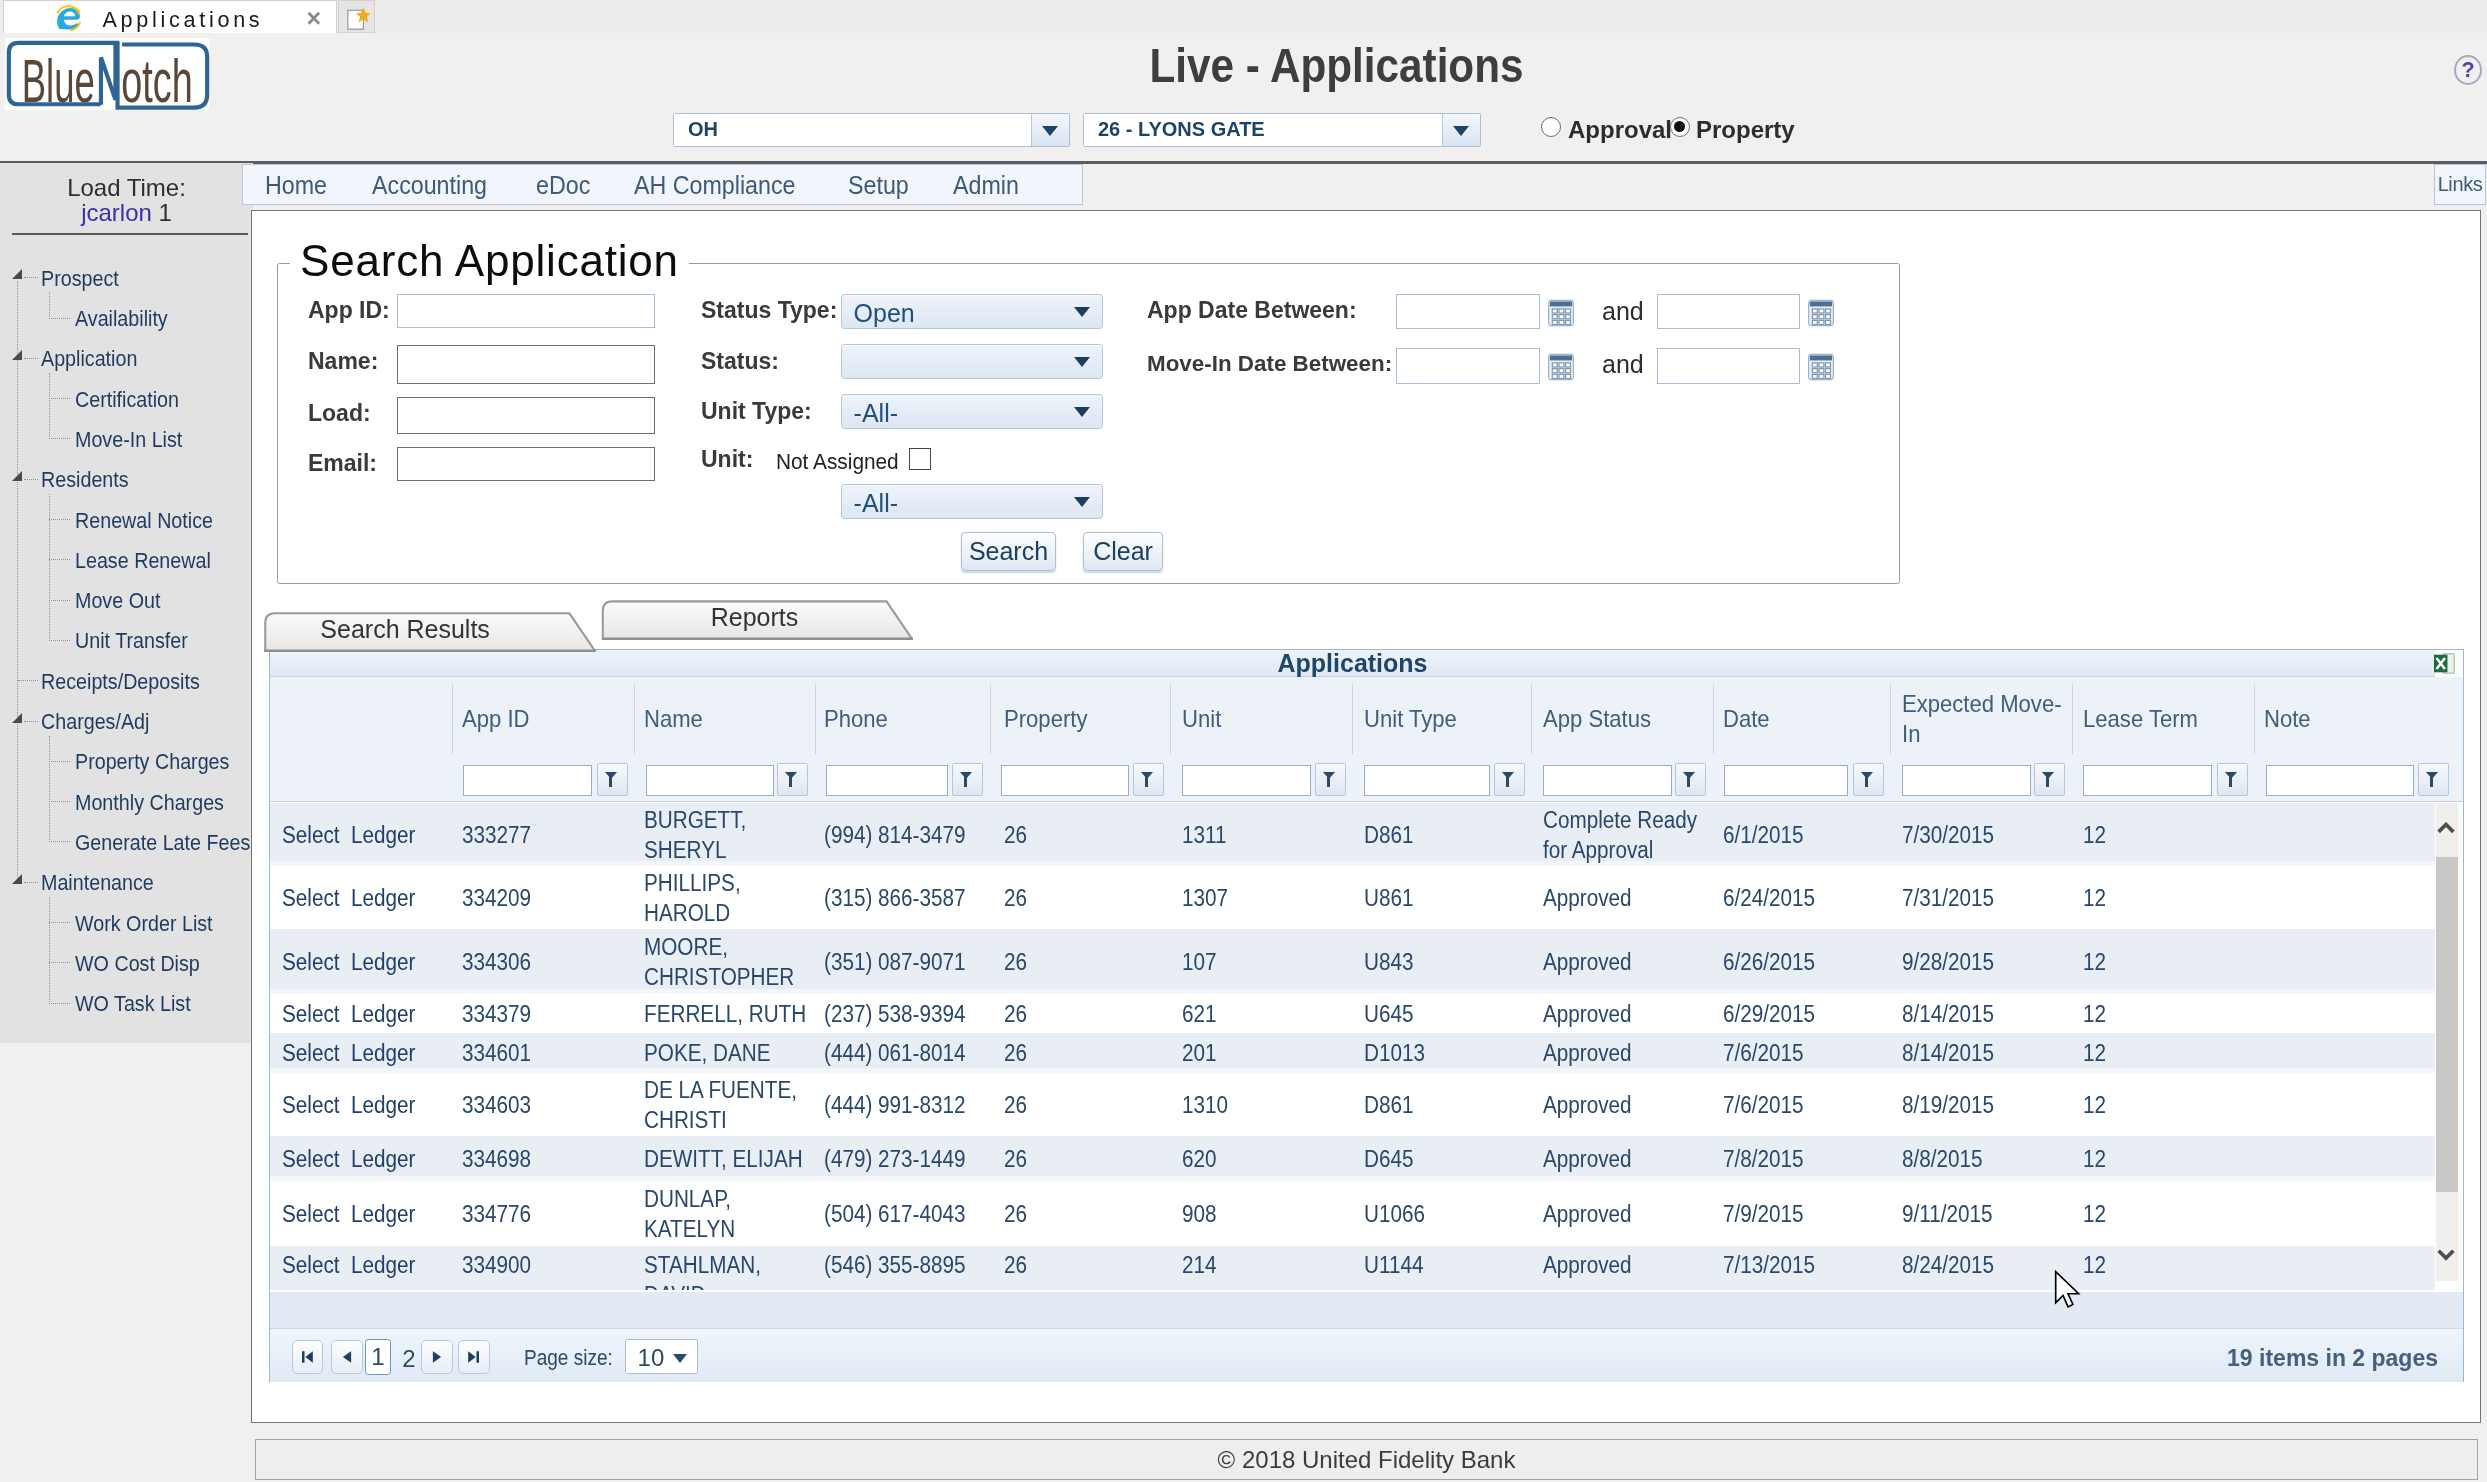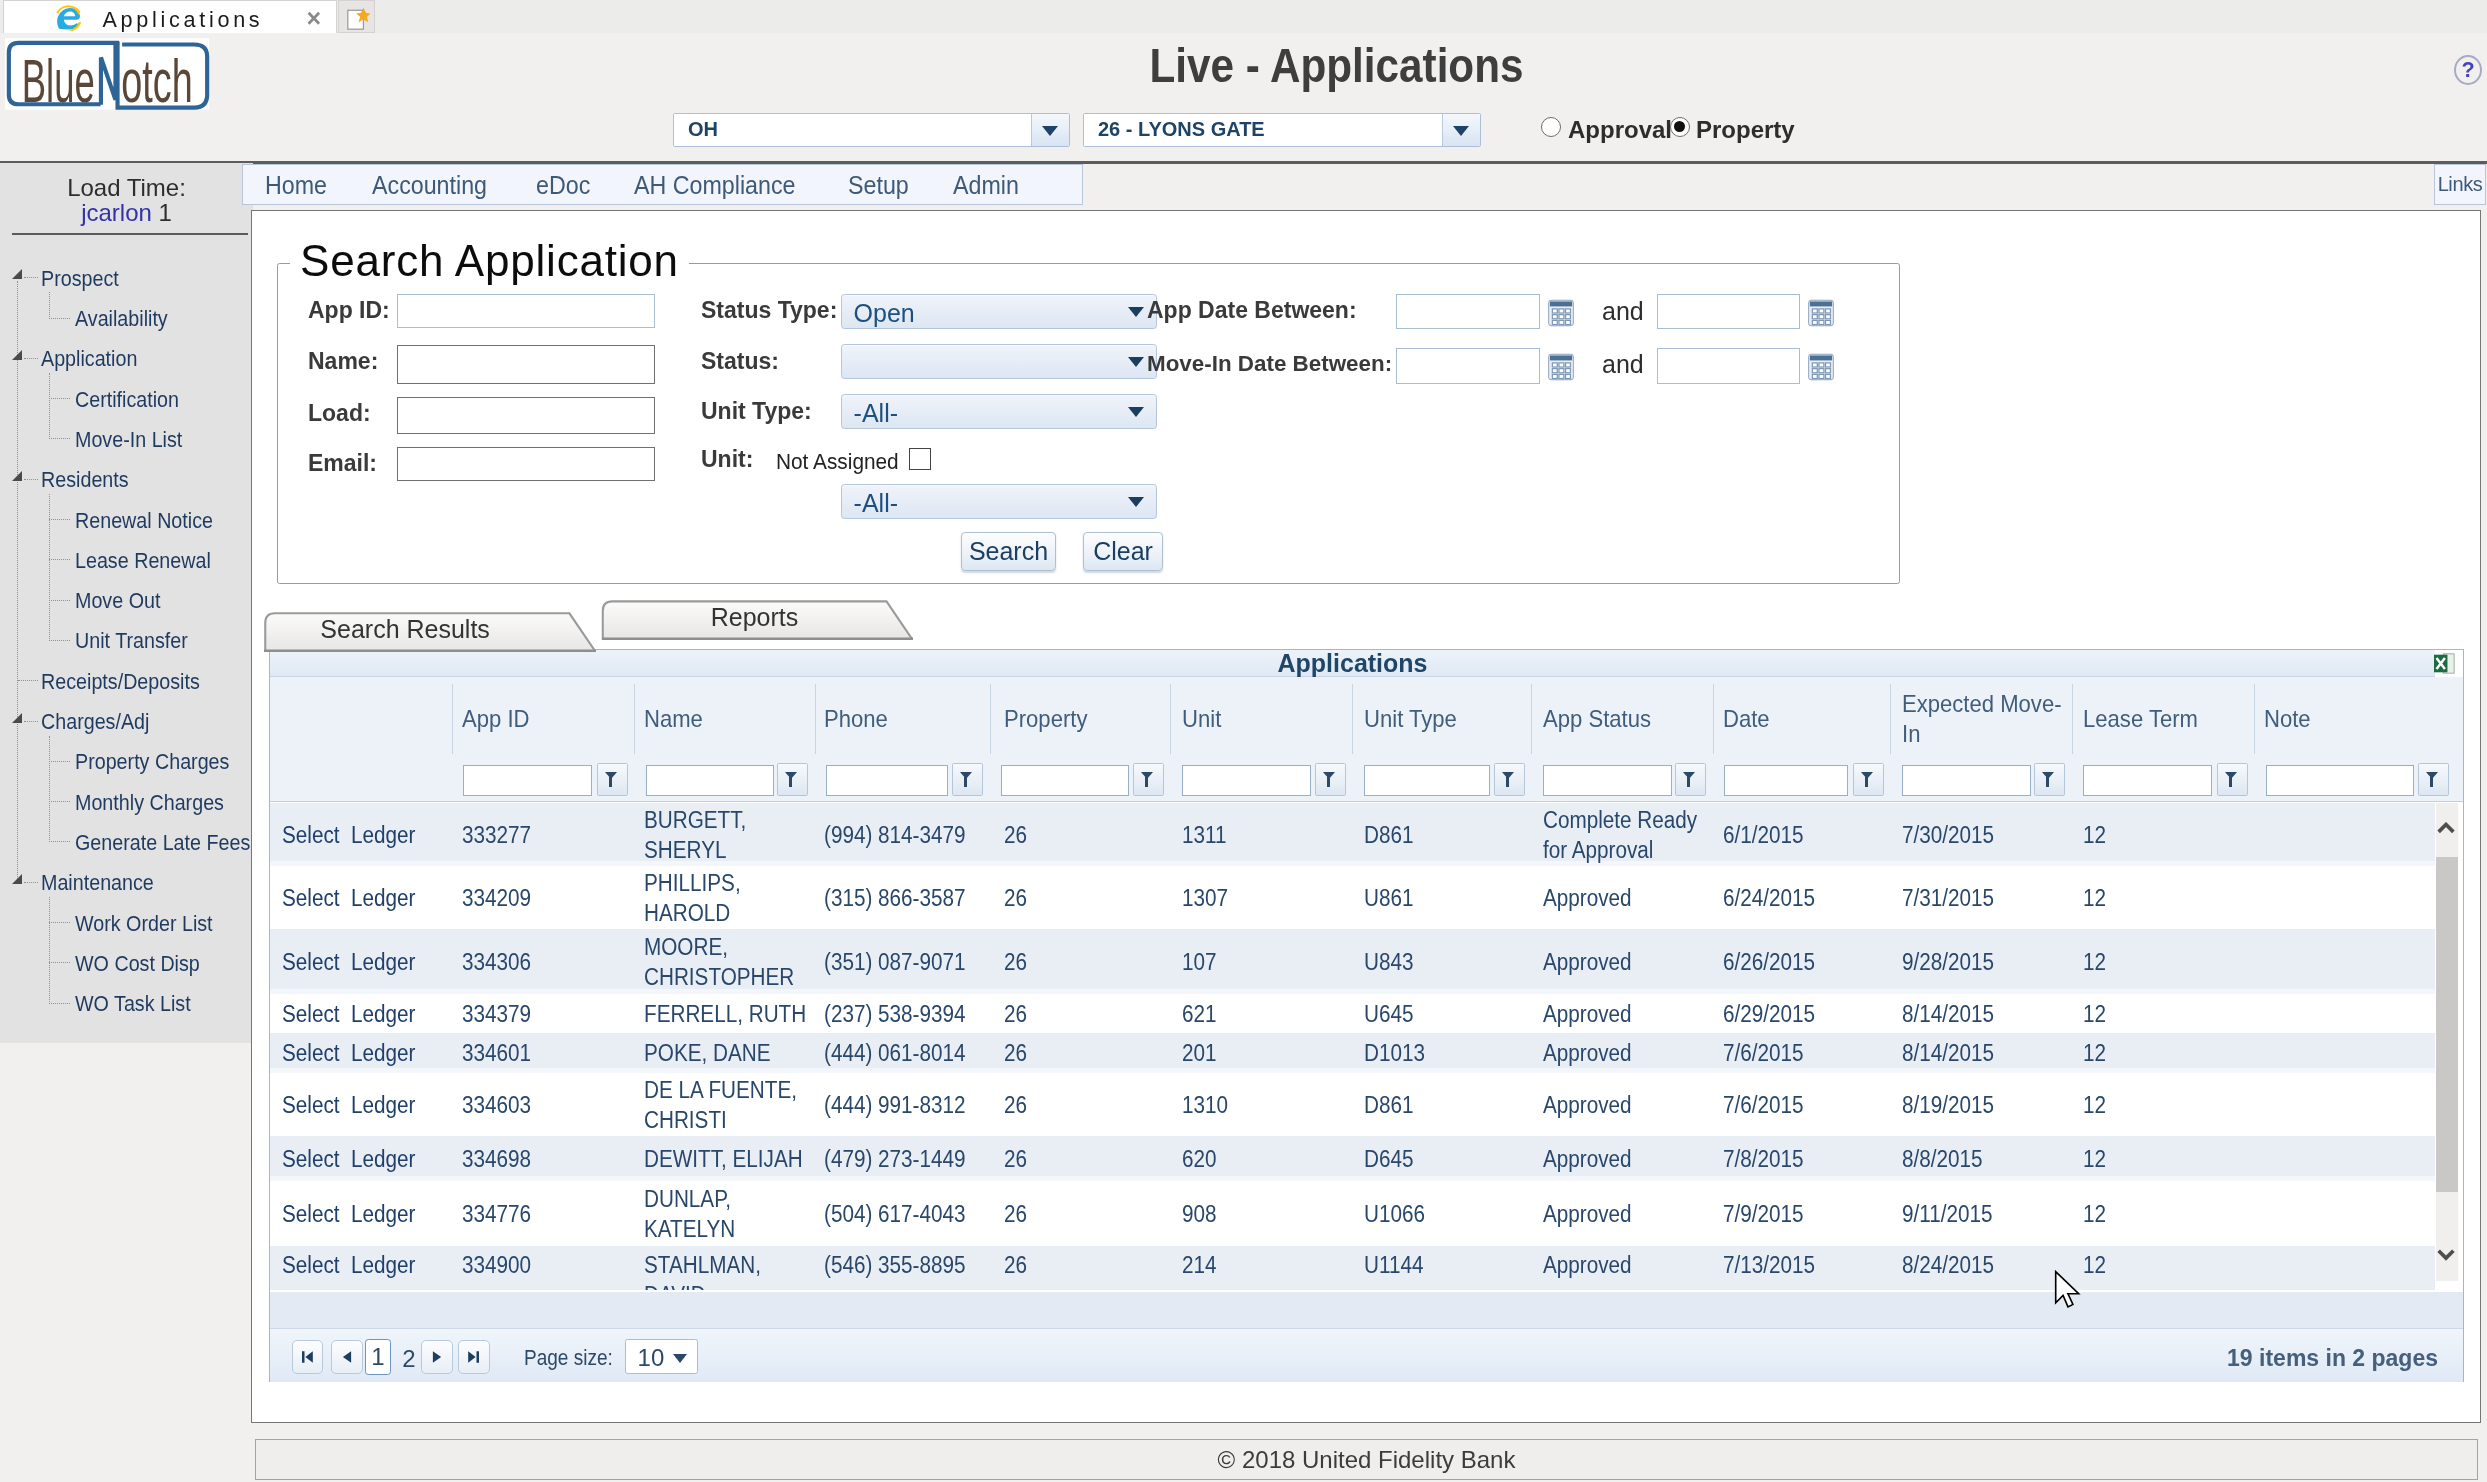--- a/index.html
+++ b/index.html
@@ -51,21 +51,21 @@
 
 #panel { position:absolute; left:251px; top:210px; width:2230px; height:1213px; background:#fff; border:1.7px solid #757575; }
 
 
 #fs { position:absolute; left:277px; top:263px; width:1623px; height:321px; border:1.7px solid #9a9a9a; border-radius:2.5px; }
 #legend { position:absolute; left:290px; top:236px; background:#fff; padding:0 10px; font-size:44px; color:#0c0c0c; letter-spacing:0.8px; }
 
 .flab { position:absolute; font-size:23px; font-weight:bold; color:#3a3a3a;text-align:center; }
 .tbox { position:absolute; background:#fff; border:0.8px solid #a9bdd3; }
 .tbox.dark { border:1.7px solid #707070; }
-.scombo { position:absolute; width:316px; height:35px; border:0.8px solid #b5c6da; border-radius:3.3px; background:linear-gradient(#f0f4fa,#e5ecf6 55%,#dce7f2); box-shadow:inset 0 0.8px 0 #f8fafd; }
+.scombo { position:absolute; width:262px; height:35px; border:0.8px solid #b5c6da; border-radius:3.3px; background:linear-gradient(#f0f4fa,#e5ecf6 55%,#dce7f2); box-shadow:inset 0 0.8px 0 #f8fafd; }
 .scombo .txt { position:absolute; left:11.6px; top:4.1px; font-size:25px; color:#1d5080; }
 .scombo:after { content:""; position:absolute; right:11.6px; top:12.4px; border:8.3px solid transparent; border-top:10.8px solid #1c3e5e; }
 .calico { position:absolute; width:26px; height:28px; }
 .andtxt { position:absolute; font-size:25px; color:#2d2d2d; }
 #notassigned { position:absolute; left:776px; top:449px; font-size:22.4px; color:#222; transform:scaleX(0.93); transform-origin:0 0; }
 #nacb { position:absolute; left:909px; top:448px; width:22.4px; height:22.4px; border:1.7px solid #444; background:#fff; }
 
 .sbtn { position:absolute; height:39px; border:0.8px solid #aebfce; border-radius:4.1px; background:linear-gradient(#fdfdfe,#eef3f9 50%,#dde7f2); box-shadow:0 1.7px 1.7px rgba(160,180,200,.5); text-align:center; font-size:25px; color:#1c3e60; line-height:36px; }
 
 

